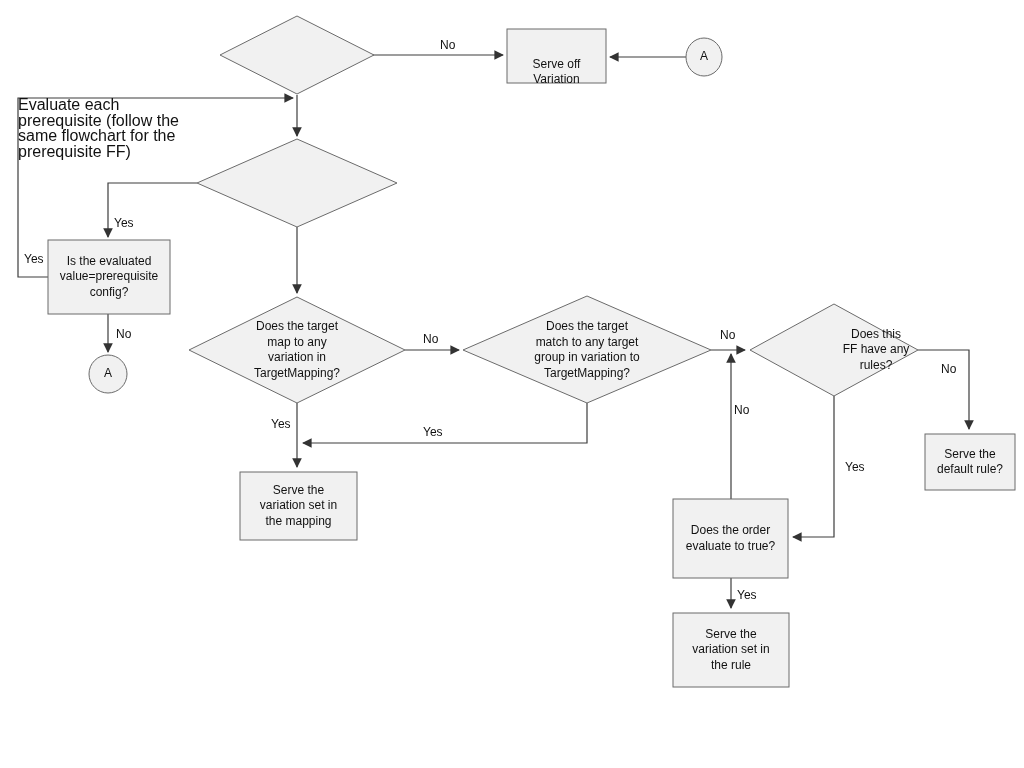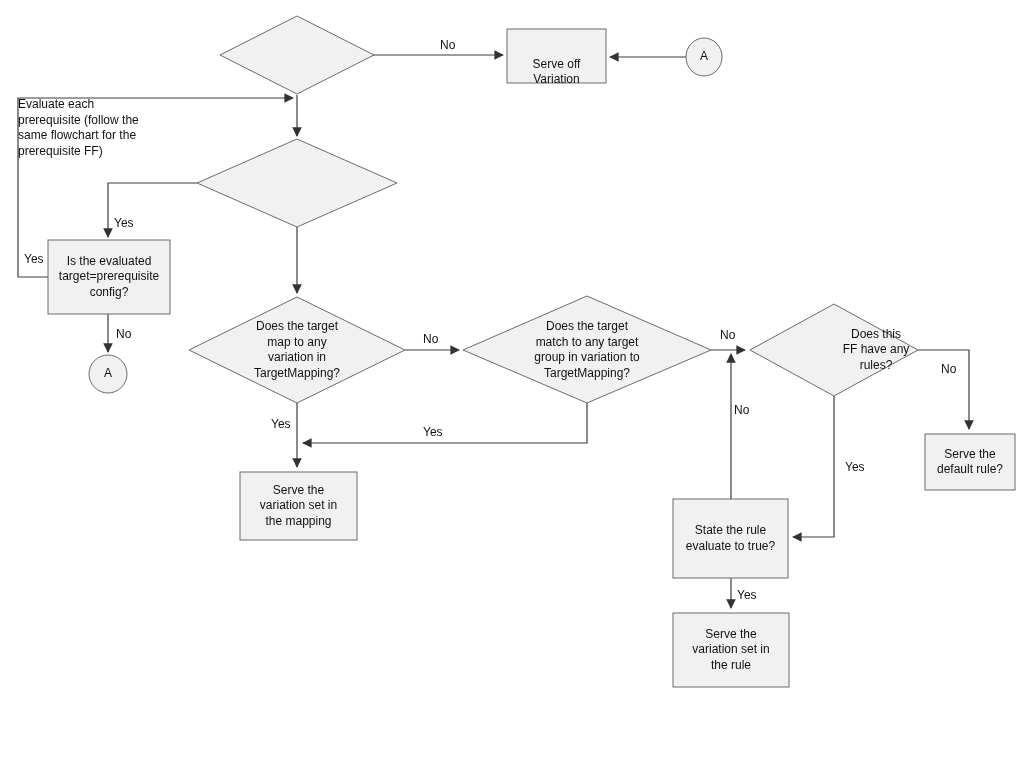--- a/index.html
+++ b/index.html
@@ -9,21 +9,21 @@
   }
   svg.layer { position:absolute; left:0; top:0; width:1024px; height:768px; }
   .shape { fill:var(--shape-fill,#f1f1f1); stroke:var(--shape-border,#6b6b6b); stroke-width:1; }
   .connector { fill:none; stroke:var(--line,#3d3d3d); stroke-width:1.2; }
   .node-text {
     position:absolute; display:flex; align-items:center; justify-content:center;
     text-align:center; white-space:pre-line; font-size:12px; line-height:15.5px;
     pointer-events:none;
   }
   .note {
-    position:absolute; font-size:12px; line-height:15.5px; white-space:pre-line;
+    position:absolute; font-size:16px; line-height:15.5px; white-space:pre-line;
     text-align:left; pointer-events:none;
   }
   .edge-label { position:absolute; font-size:12px; line-height:14px; pointer-events:none; }
 </style>
 </head>
 <body>
 
 <div class="canvas">
 
   <svg class="layer" viewBox="0 0 1024 768" xmlns="http://www.w3.org/2000/svg">
@@ -61,37 +61,37 @@
     <rect class="shape" x="925" y="434" width="90" height="56"></rect>
     <rect class="shape" x="673" y="499" width="115" height="79"></rect>
     <rect class="shape" x="673" y="613" width="116" height="74"></rect>
     <rect class="shape" x="240" y="472" width="117" height="68"></rect>
   </svg>
 
   <div class="node-text" style="left:507px; top:29px; width:99px; height:54px;margin-top:16px;">Serve off
 Variation</div>
   <div class="node-text" style="left:686px; top:38px; width:36px; height:38px;">A</div>
   <div class="node-text" style="left:48px; top:240px; width:122px; height:74px;">Is the evaluated
-target=prerequisite
+value=prerequisite
 config?</div>
   <div class="node-text" style="left:89px; top:355px; width:38px; height:38px;">A</div>
   <div class="node-text" style="left:212px; top:317px; width:170px; height:66px;">Does the target
 map to any
 variation in
 TargetMapping?</div>
   <div class="node-text" style="left:487px; top:317px; width:200px; height:66px;">Does the target
 match to any target
 group in variation to
 TargetMapping?</div>
   <div class="node-text" style="left:811px; top:326px; width:130px; height:48px;">Does this
 FF have any
 rules?</div>
   <div class="node-text" style="left:925px; top:434px; width:90px; height:56px;">Serve the
 default rule?</div>
-  <div class="node-text" style="left:673px; top:499px; width:115px; height:79px;">State the rule
+  <div class="node-text" style="left:673px; top:499px; width:115px; height:79px;">Does the order
 evaluate to true?</div>
   <div class="node-text" style="left:673px; top:613px; width:116px; height:74px;">Serve the
 variation set in
 the rule</div>
   <div class="node-text" style="left:240px; top:472px; width:117px; height:68px;">Serve the
 variation set in
 the mapping</div>
 
   <div class="note" style="left:18px; top:97px; width:170px;">Evaluate each
 prerequisite (follow the

